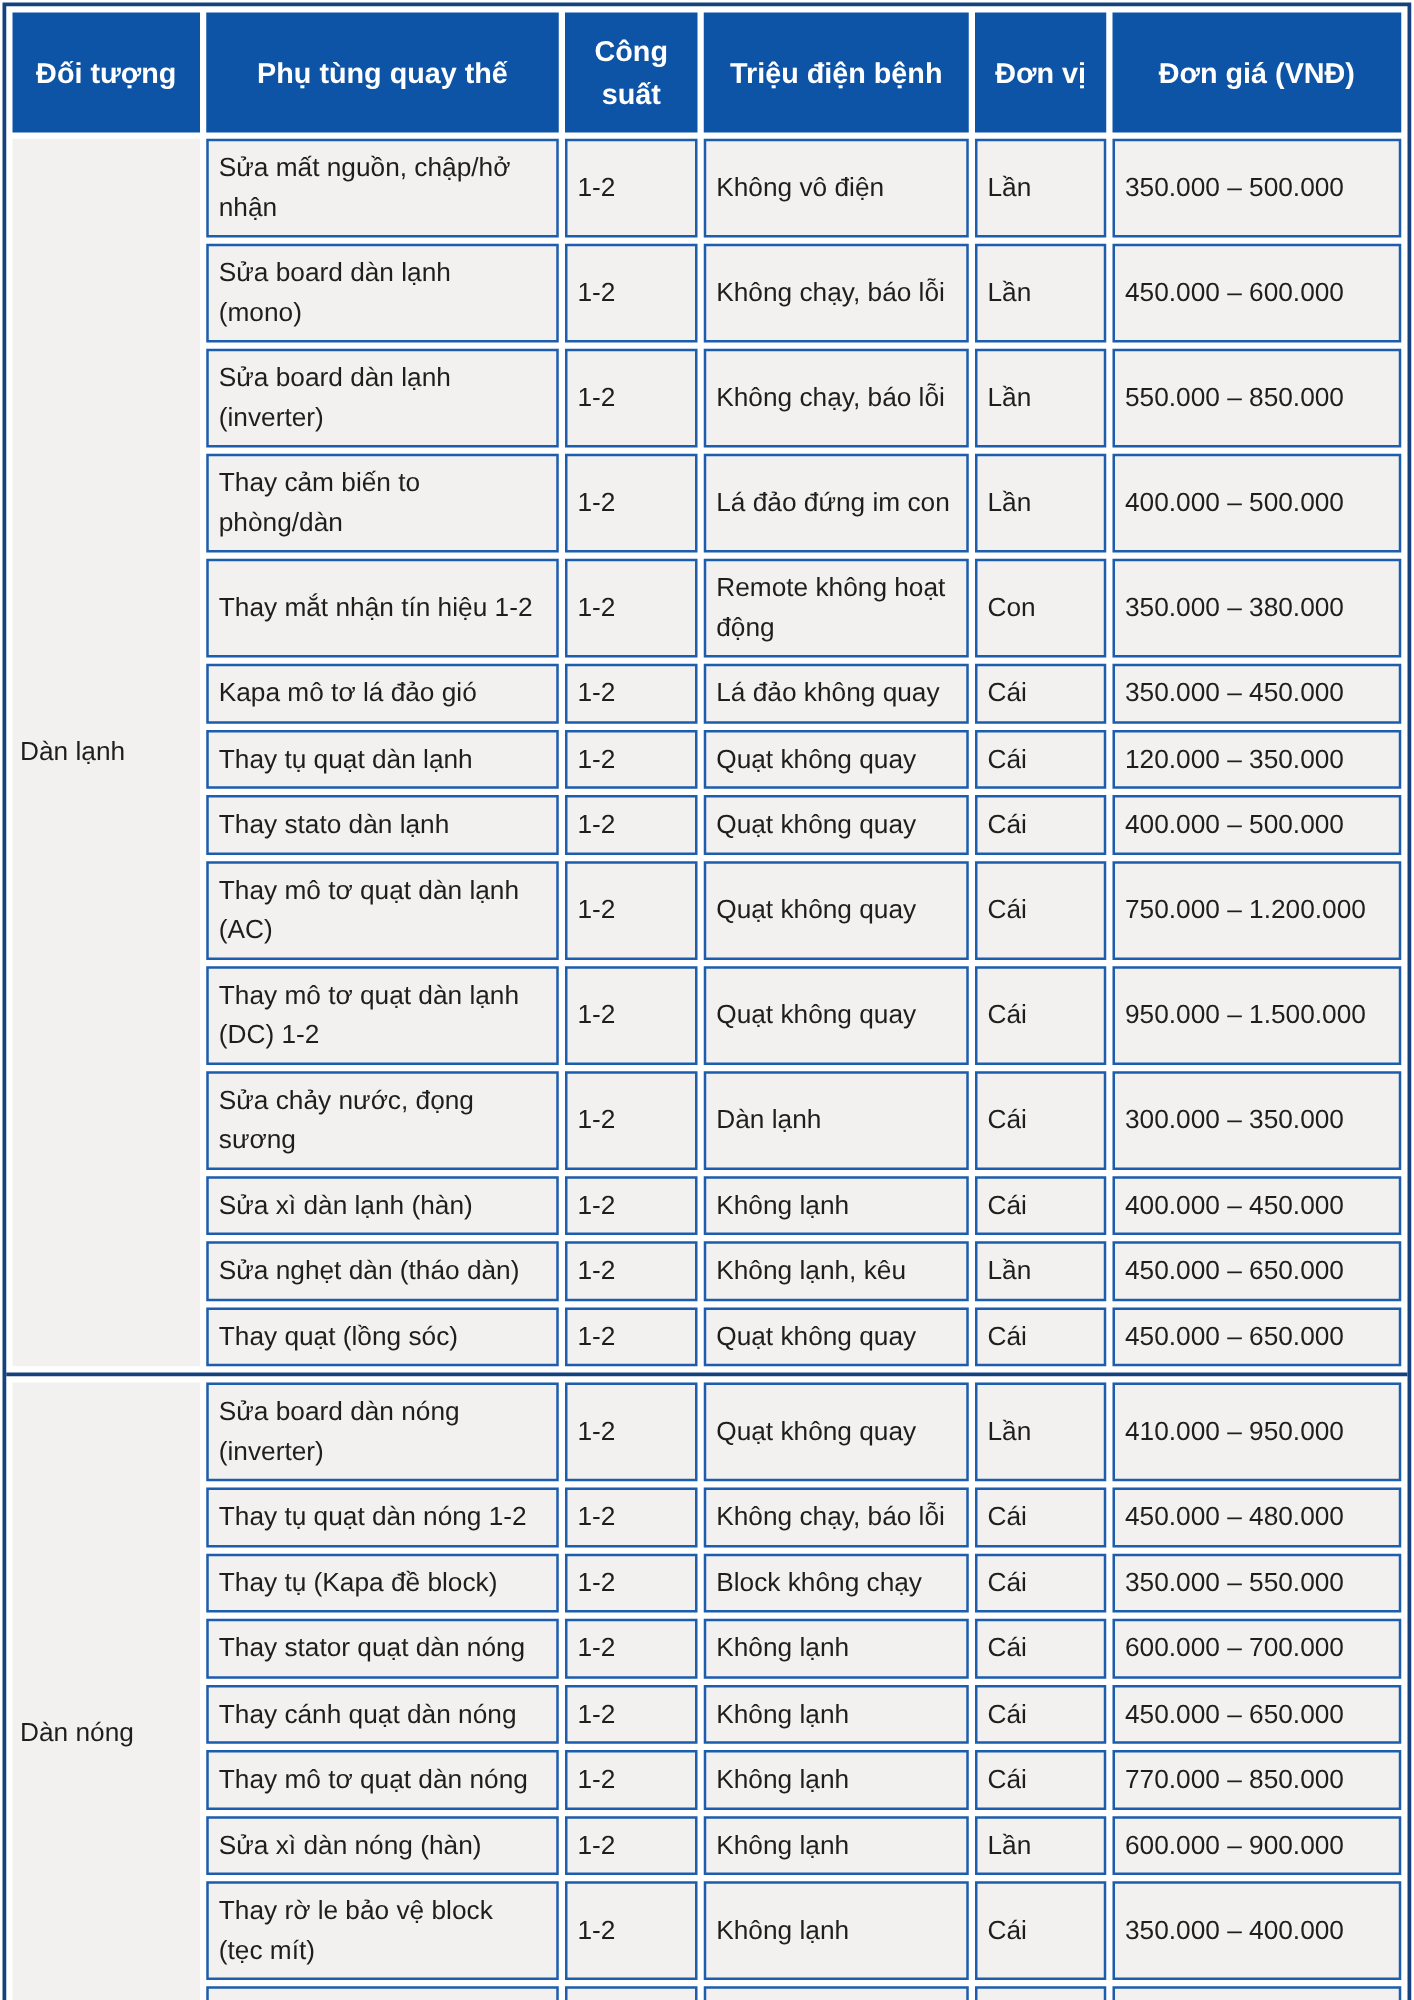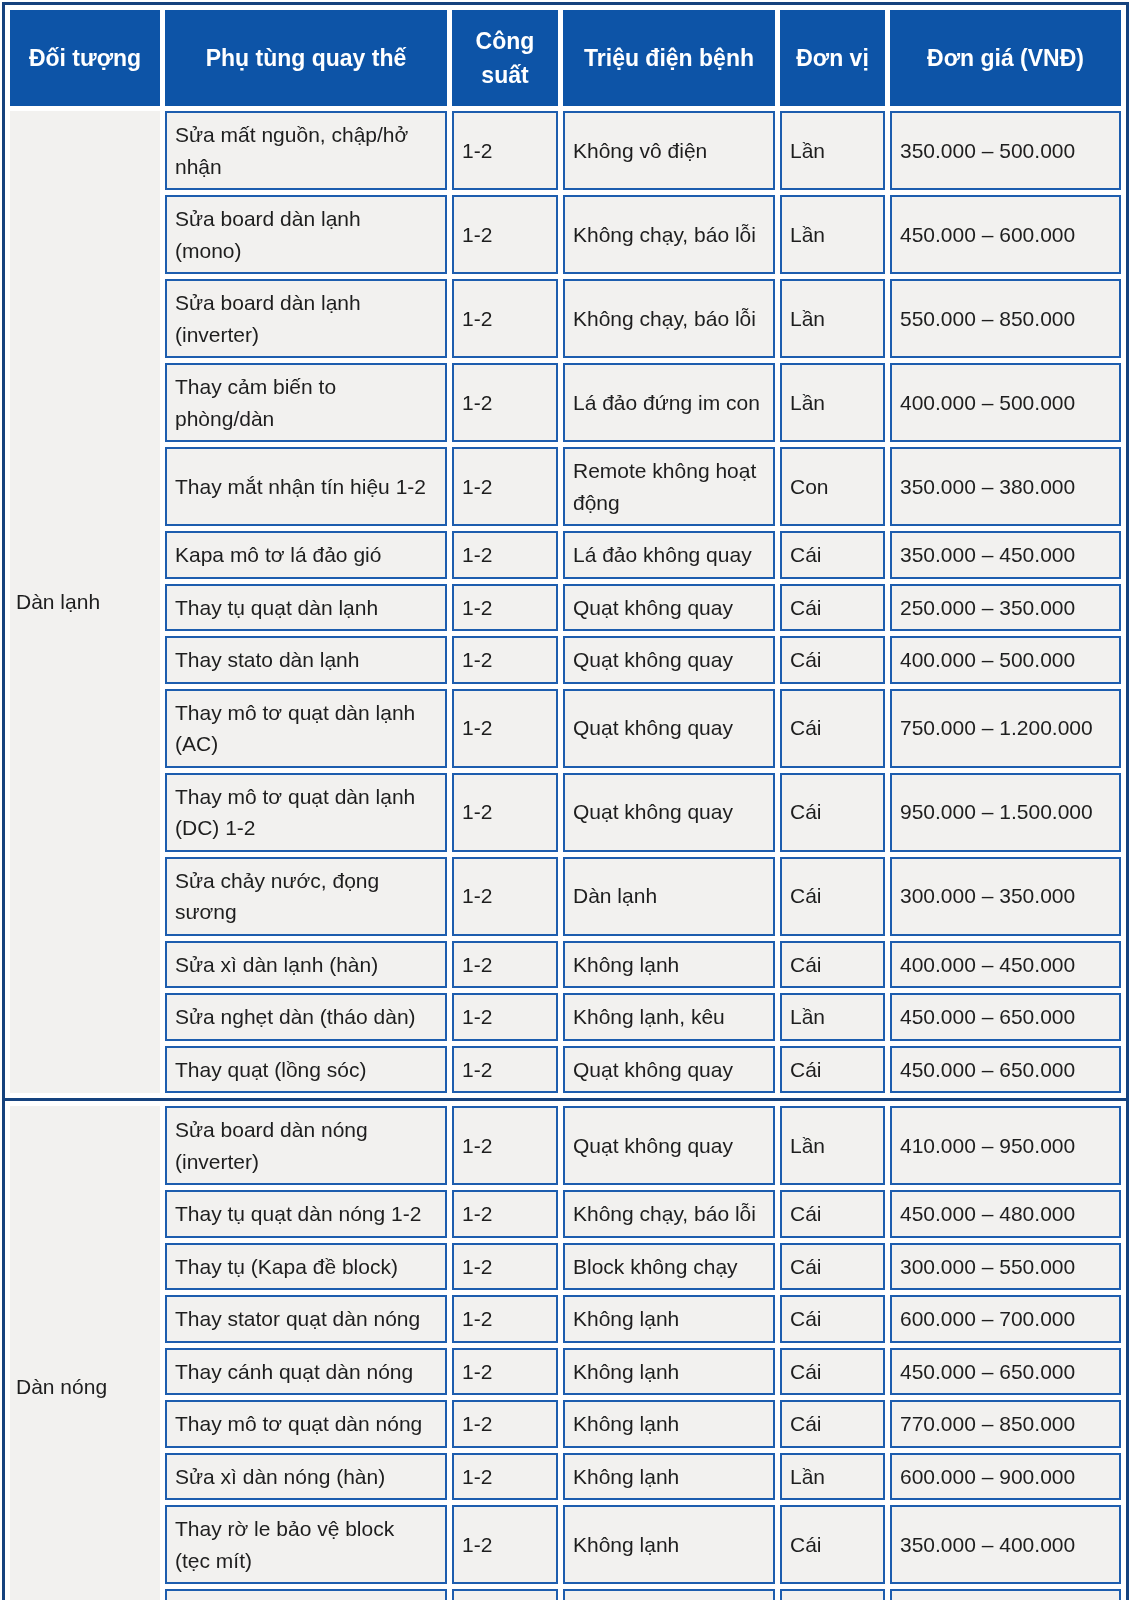--- a/index.html
+++ b/index.html
@@ -130,21 +130,21 @@
             <td>1-2</td>
             <td>Lá đảo không quay</td>
             <td>Cái</td>
             <td>350.000 – 450.000</td>
           </tr>
           <tr>
             <td>Thay tụ quạt dàn lạnh</td>
             <td>1-2</td>
             <td>Quạt không quay</td>
             <td>Cái</td>
-            <td>250.000 – 350.000</td>
+            <td>120.000 – 350.000</td>
           </tr>
           <tr>
             <td>Thay stato dàn lạnh</td>
             <td>1-2</td>
             <td>Quạt không quay</td>
             <td>Cái</td>
             <td>400.000 – 500.000</td>
           </tr>
           <tr>
             <td>Thay mô tơ quạt dàn lạnh (AC)</td>
@@ -216,21 +216,21 @@
             <td>1-2</td>
             <td>Không chạy, báo lỗi</td>
             <td>Cái</td>
             <td>450.000 – 480.000</td>
           </tr>
           <tr>
             <td>Thay tụ (Kapa đề block)</td>
             <td>1-2</td>
             <td>Block không chạy</td>
             <td>Cái</td>
-            <td>300.000 – 550.000</td>
+            <td>350.000 – 550.000</td>
           </tr>
           <tr>
             <td>Thay stator quạt dàn nóng</td>
             <td>1-2</td>
             <td>Không lạnh</td>
             <td>Cái</td>
             <td>600.000 – 700.000</td>
           </tr>
           <tr>
             <td>Thay cánh quạt dàn nóng</td>

